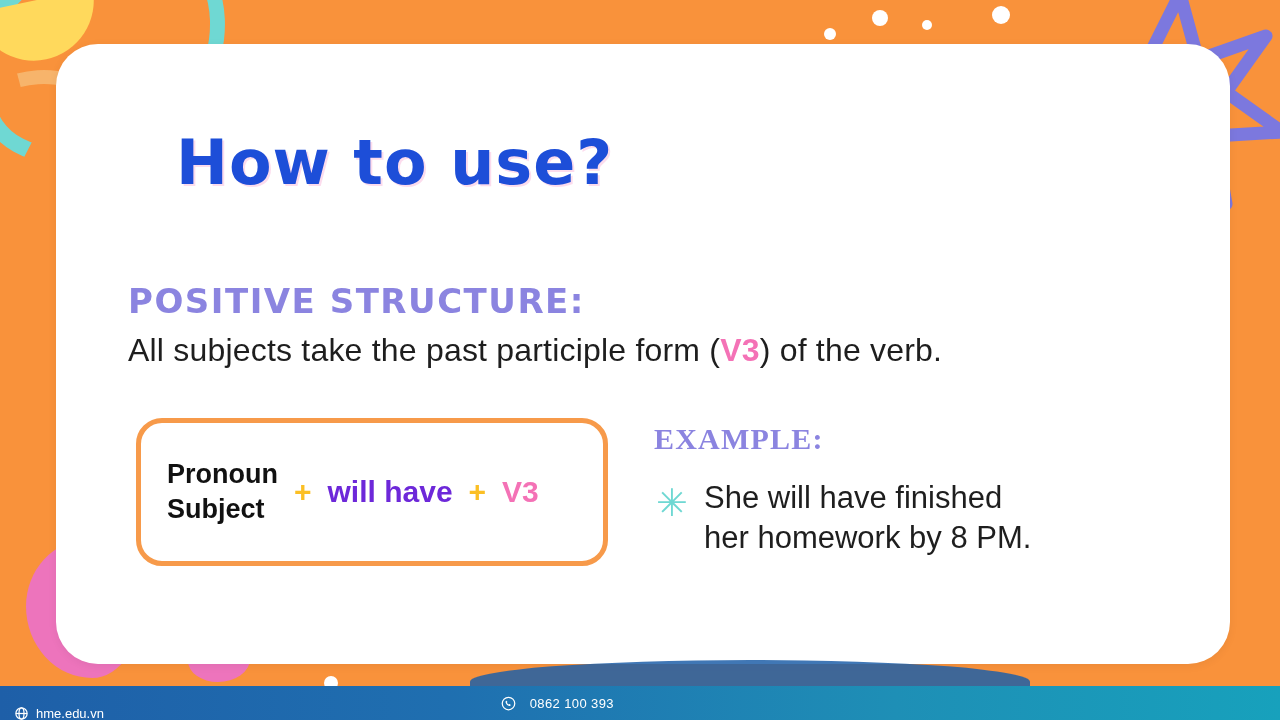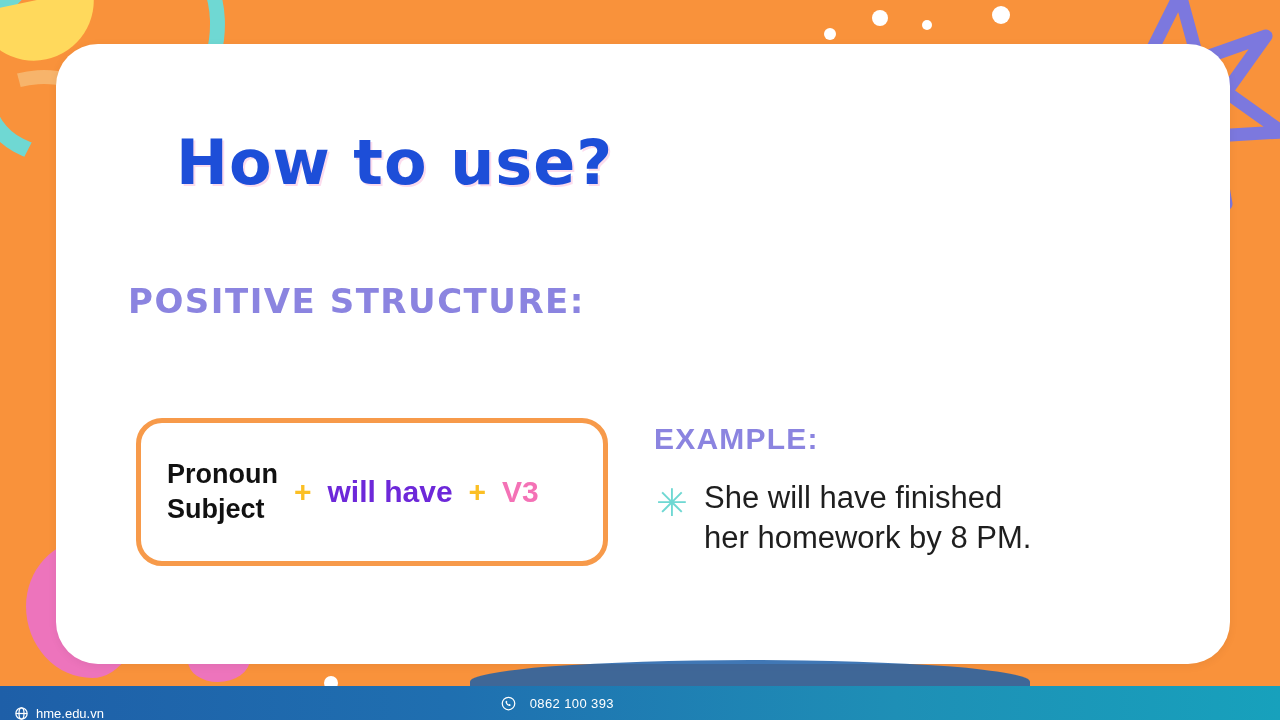--- a/index.html
+++ b/index.html
@@ -172,21 +172,21 @@
   }
   .v3-big {
     font-size: 30px;
     font-weight: bold;
     color: #F472B6;
   }
 
   .example-label {
     position: absolute;
     left: 598px; top: 378px;
-    font-family: Liberation Sans, sans-serif;
+    font-family: Liberation Serif, serif;
     font-weight: bold;
     font-size: 30px;
     letter-spacing: 1.2px;
     color: #8B84E0;
   }
   .asterisk-icon {
     position: absolute;
     left: 600px; top: 440px;
     font-size: 38px;
     line-height: 1;
@@ -276,20 +276,23 @@
   <div class="deco pink-blob-inner"></div>
   <div class="deco teal-leaf"></div>
   <div class="deco pink-small"></div>
 
   <div class="card">
 
     <div class="title">How to use?</div>
 
     <div class="subtitle">POSITIVE STRUCTURE:</div>
 
+    <div class="lead">
+      <span>All subjects take the past participle form (</span><span class="v3">V3</span><span>) of the verb.</span>
+    </div>
 
     <div class="formula-box">
       <div class="formula-subject">
         <div>Pronoun</div>
         <div>Subject</div>
       </div>
       <div class="plus">+</div>
       <div class="will-have">will have</div>
       <div class="plus">+</div>
       <div class="v3-big">V3</div>

